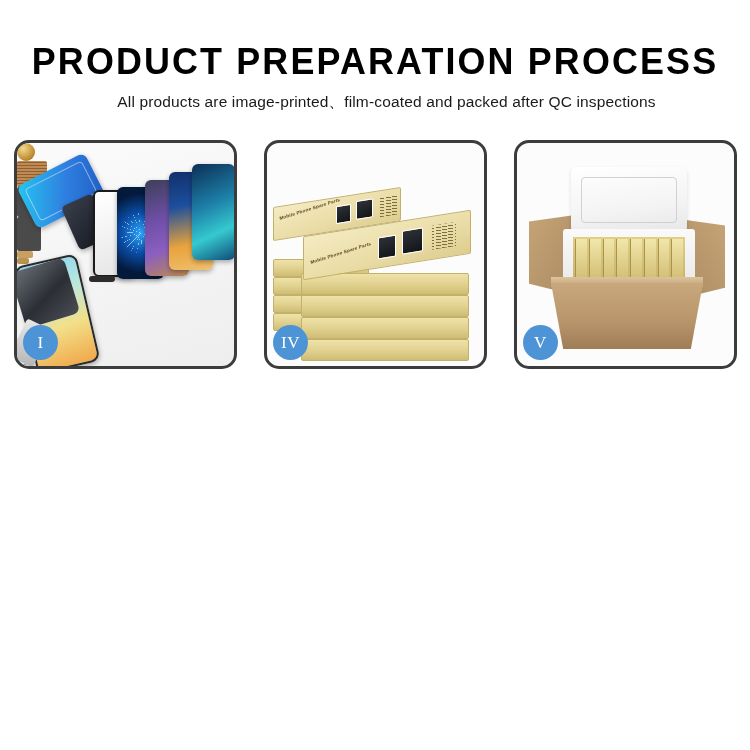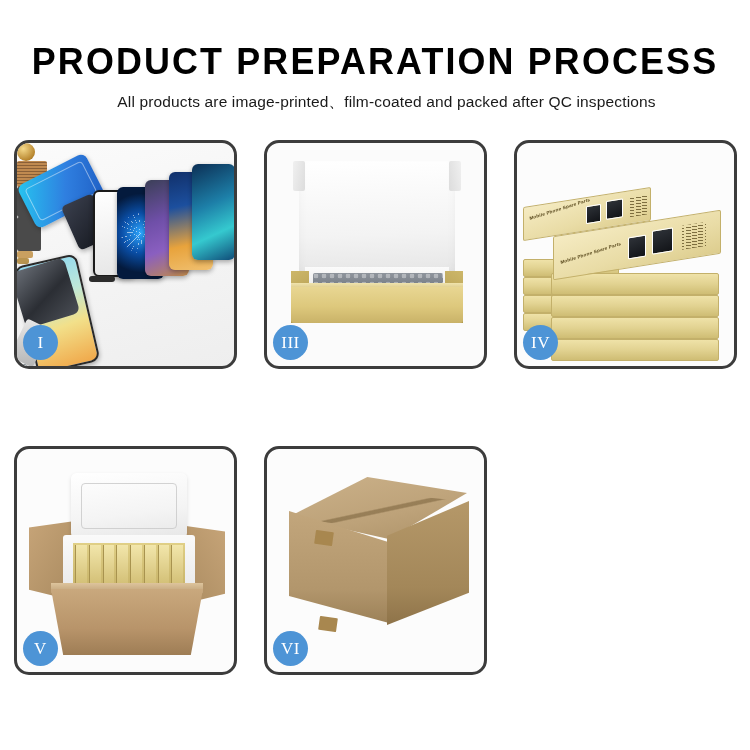--- a/index.html
+++ b/index.html
@@ -370,34 +370,20 @@
         <div class="p-sm2"></div>
         <div class="p-back"></div>
         <div class="p-tool"></div>
         <div class="p-d1"></div>
 
       </div>
       <div class="badge">I</div>
     </div>
 
 
-    <div class="panel p3">
-      <div class="photo">
-        <div class="b3-lid"></div>
-        <div class="b3-foam"></div>
-        <div class="b3-wrap">
-          <div class="b3-wrap-b"></div>
-        </div>
-        <div class="b3-sideL"></div>
-        <div class="b3-sideR"></div>
-        <div class="b3-rim"></div>
-        <div class="b3-front"></div>
-      </div>
-      <div class="badge">III</div>
-    </div>
 
     <div class="panel p4">
       <div class="photo">
         <div class="stack">
 
           <div class="sb" style="left:0px;  top:92px;  width:96px; height:18px;"></div>
           <div class="sb" style="left:0px;  top:110px; width:96px; height:18px;"></div>
           <div class="sb" style="left:0px;  top:128px; width:96px; height:18px;"></div>
           <div class="sb" style="left:0px;  top:146px; width:96px; height:18px;"></div>
 
@@ -439,26 +425,15 @@
           <i></i>
           <i></i>
           <i></i>
         </div>
         <div class="c5-rim"></div>
         <div class="c5-body"></div>
       </div>
       <div class="badge">V</div>
     </div>
 
-    <div class="panel p6">
-      <div class="photo">
-        <div class="c6-top"></div>
-        <div class="c6-seam"></div>
-        <div class="c6-left"></div>
-        <div class="c6-right"></div>
-        <div class="c6-tape1"></div>
-        <div class="c6-tape2"></div>
-      </div>
-      <div class="badge">VI</div>
-    </div>
 
   </div>
 </div>
 
 </body></html>

